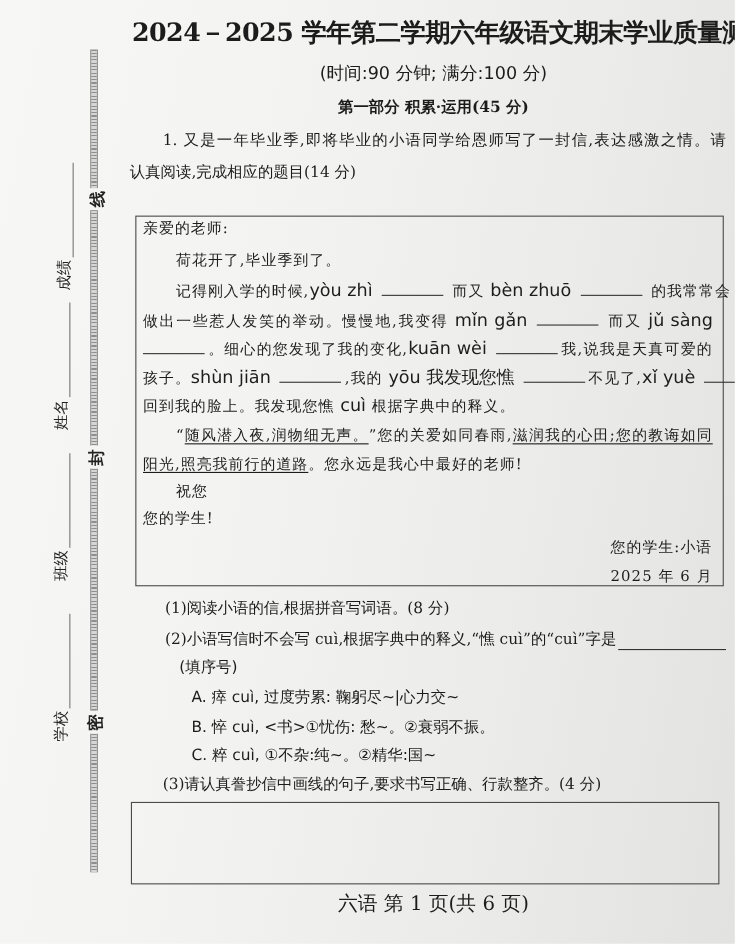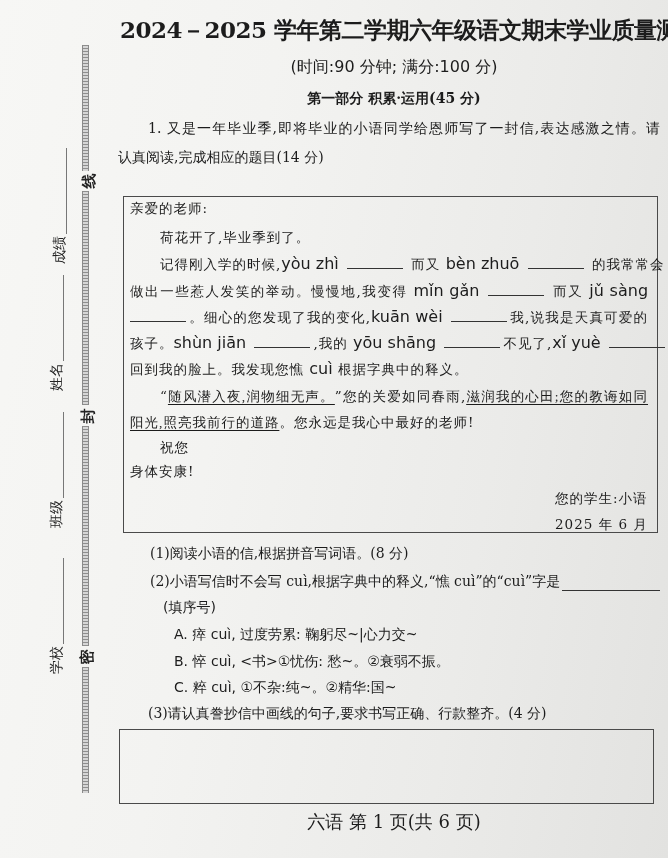--- a/index.html
+++ b/index.html
@@ -40,21 +40,21 @@
   .letter-box {
     position: absolute; left: 123px; top: 196px; width: 535px; height: 337px;
     box-sizing: border-box; border: 1.5px solid #4a4a4a;
   }
   .lt { position: absolute; white-space: nowrap; font-size: 13.5px; line-height: 22px; height: 22px; letter-spacing: 1px; }
   .lt.full { left: 6px; width: 518px; }
   .lt.ind { left: 36px; }
   .lt.ind.full { width: 488px; }
   .py { font-family: "DejaVu Sans", "Liberation Sans", sans-serif; font-size: 16px; letter-spacing: 0; }
   .blank { display: inline-block; width: 56px; height: 14px; border-bottom: 1px solid #333; vertical-align: baseline; margin: 0 3px; }
-  .ul { text-decoration: underline; text-decoration-thickness: 1px; text-underline-offset: 3px; font-family: Liberation Serif, serif; }
+  .ul { text-decoration: underline; text-decoration-thickness: 1px; text-underline-offset: 3px; }
 
   
   .sans { font-family: "DejaVu Sans", "Liberation Sans", sans-serif; }
   .answer-box {
     position: absolute; left: 119px; top: 729px; width: 535px; height: 75px;
     box-sizing: border-box; border: 1.5px solid #4a4a4a;
   }
   .footer { left: 120px; top: 812px; width: 548px; text-align: center; font-size: 18px; line-height: 20px; }
 </style>
 </head>
@@ -108,37 +108,37 @@
 
   <div class="lt full justify" style="top:109px;">
     <span class="blank" style="margin-left:0;"></span><span>。细心的您发现了我的变化,</span><span class="py">kuān wèi</span> <span class="blank"></span><span>我,说我是天真可爱的</span>
   </div>
 
   <div class="lt full justify" style="top:83px;">
     <span>做出一些惹人发笑的举动。慢慢地,我变得</span> <span class="py">mǐn gǎn</span> <span class="blank"></span> <span>而又</span> <span class="py">jǔ sàng</span>
   </div>
 
   <div class="lt full justify" style="top:135px;">
-    <span>孩子。</span><span class="py">shùn jiān</span> <span class="blank"></span><span>,我的</span> <span class="py">yōu shāng</span> <span class="blank"></span><span>不见了,</span><span class="py">xǐ yuè</span> <span class="blank"></span><span>又</span>
+    <span>孩子。</span><span class="py">shùn jiān</span> <span class="blank"></span><span>,我的</span> <span class="py">yōu 我发现您憔</span> <span class="blank"></span><span>不见了,</span><span class="py">xǐ yuè</span> <span class="blank"></span><span>又</span>
   </div>
 
   <div class="lt" style="left:6px;top:161px;">
     <span>回到我的脸上。我发现您憔</span> <span class="py">cuì</span> <span>根据字典中的释义。</span>
   </div>
 
   <div class="lt ind full justify" style="top:188px;">
     <span>“</span><span class="ul">随风潜入夜,润物细无声。</span><span>”您的关爱如同春雨,</span><span class="ul">滋润我的心田;您的教诲如同</span>
   </div>
 
   <div class="lt" style="left:6px;top:214px;">
     <span class="ul">阳光,照亮我前行的道路</span><span>。您永远是我心中最好的老师!</span>
   </div>
 
   <div class="lt ind" style="top:239px;">祝您</div>
-  <div class="lt" style="left:6px;top:263px;">身体安康!</div>
+  <div class="lt" style="left:6px;top:263px;">您的学生!</div>
   <div class="lt" style="left:431px;top:290px;">您的学生:小语</div>
   <div class="lt" style="left:431px;top:316px;">2025 年 6 月</div>
 </div>
 
 <div class="abs q" style="left:150px;top:543px;">(1)阅读小语的信,根据拼音写词语。(8 分)</div>
 
 <div class="abs q" style="left:150px;top:571px;width:510px;display:flex;align-items:flex-end;">
   <span>(2)小语写信时不会写 cuì,根据字典中的释义,“憔 cuì”的“cuì”字是</span>
   <span style="flex:1;height:15px;border-bottom:1px solid #333;margin-left:2px;"></span>
 </div>

